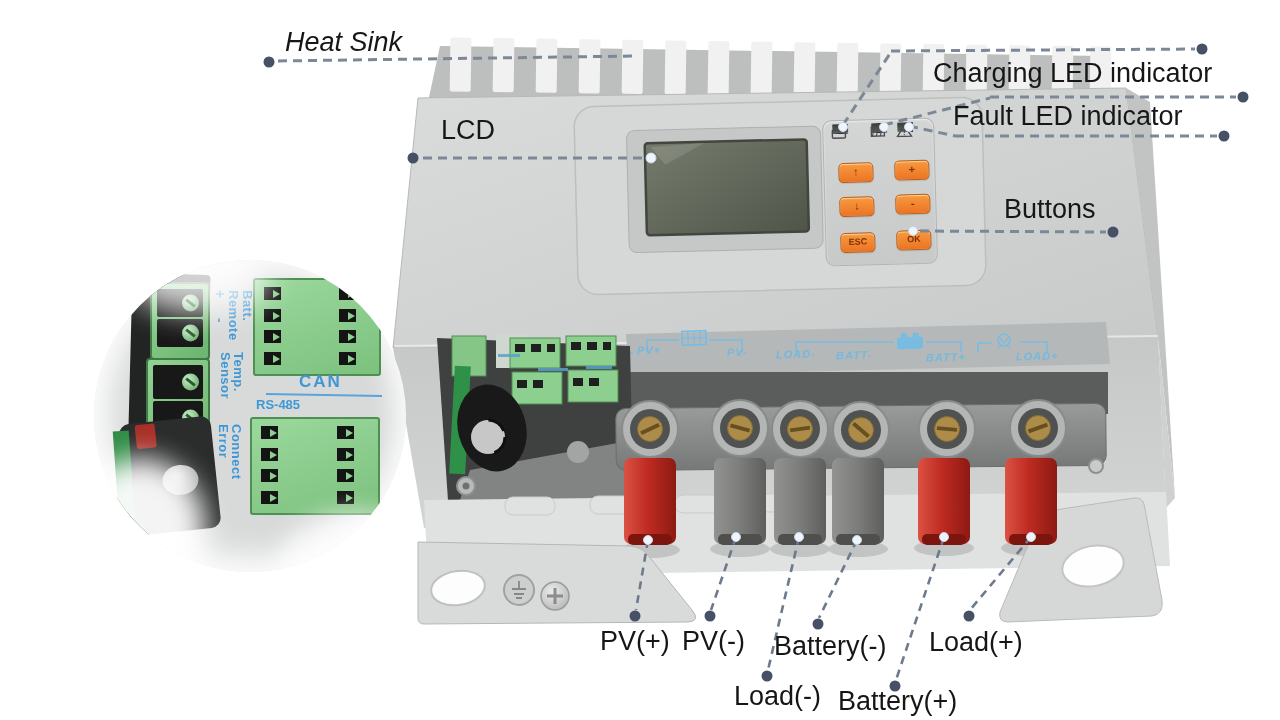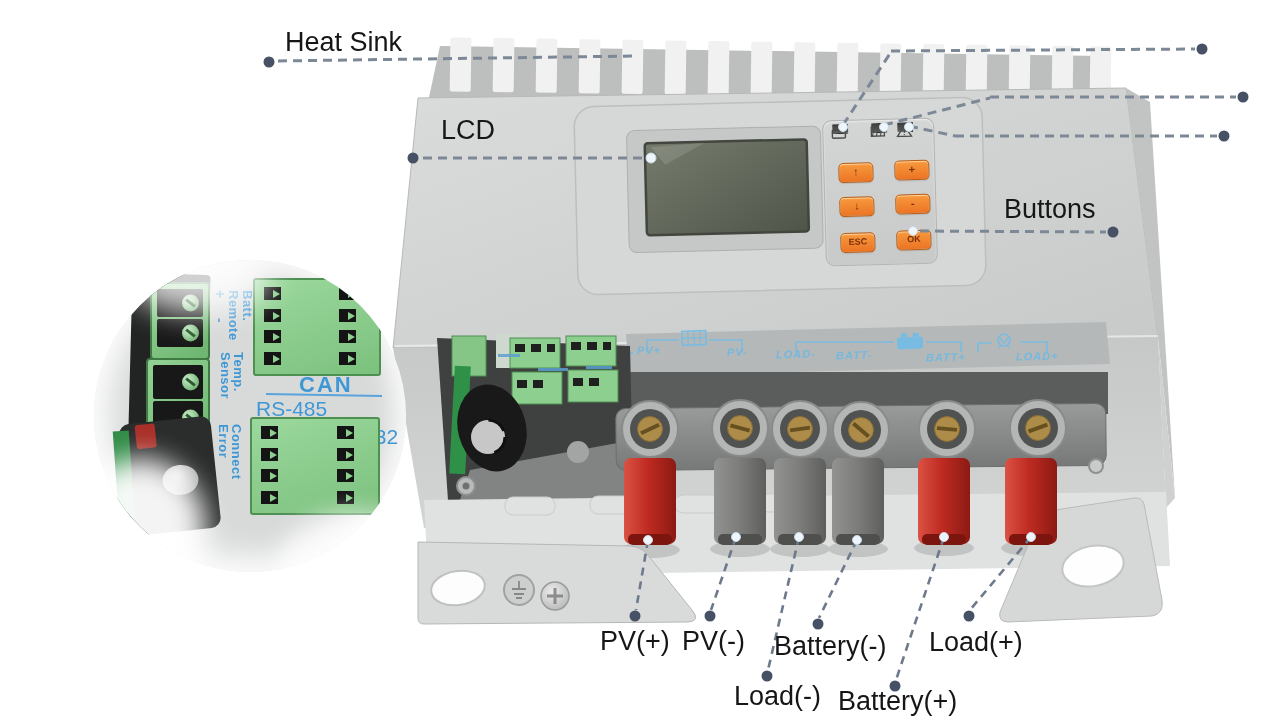--- a/index.html
+++ b/index.html
@@ -45,23 +45,23 @@
   .vtext{writing-mode:vertical-rl;color:#3f97d6;font-weight:bold;font-size:13px;
          line-height:1.05;letter-spacing:.5px;}
   .vtext span{display:block;}
   .vtext .pol{font-size:14px;letter-spacing:8px;}
   .tblock{background:linear-gradient(160deg,#9bd89d,#7cc17e);border:2px solid #4e8f52;
           border-radius:3px;display:grid;grid-template-columns:1fr 1fr;
           column-gap:44px;row-gap:6px;padding:7px 9px;}
   .tcell{width:17px;height:13px;background:#131413;position:relative;}
   .tcell::after{content:"";position:absolute;right:1px;top:3px;border-left:7px solid #8ccf8e;
                 border-top:4px solid transparent;border-bottom:4px solid transparent;}
-  .ins-can{color:#3f97d6;font-weight:bold;font-size:22px;letter-spacing:2px;}
+  .ins-can{color:#3f97d6;font-weight:bold;font-size:17px;letter-spacing:2px;}
   .ins-rule{background:#5aa3dc;transform:rotate(1deg);}
-  .ins-rs{color:#3f97d6;font-weight:normal;font-size:21px;}
+  .ins-rs{color:#3f97d6;font-weight:bold;font-size:13px;}
   .ins-batt-holder{left:30px;top:160px;width:92px;height:112px;background:#2b2d2c;
                    border-radius:10px;transform:rotate(-6deg);}
   .ins-batt-holder .red{position:absolute;left:16px;top:2px;width:20px;height:24px;
                         background:#a83028;border-radius:3px;}
   .ins-batt-holder .coin{position:absolute;left:38px;top:46px;width:36px;height:30px;
                          border-radius:50%;background:radial-gradient(circle at 40% 35%,#e6e6e6,#949694);}
   .ins-batt-holder .pcb{position:absolute;left:-8px;top:6px;width:16px;height:98px;
                         background:#2f8c45;transform:rotate(2deg);}
   .blob{border-radius:50%;background:#fff;}
   .b1{left:-20px;top:198px;width:132px;height:142px;filter:blur(14px);opacity:.95;}
@@ -467,22 +467,24 @@
       <circle cx="913" cy="231" r="4.5"></circle>
       <circle cx="648" cy="540" r="4.5"></circle>
       <circle cx="736" cy="537" r="4.5"></circle>
       <circle cx="799" cy="537" r="4.5"></circle>
       <circle cx="857" cy="540" r="4.5"></circle>
       <circle cx="944" cy="537" r="4.5"></circle>
       <circle cx="1031" cy="537" r="4.5"></circle>
     </g>
   </svg>
 
-  <div class="callout" style="left:285px;top:27px;">Heat Sink</div>
+  <div class="callout" style="left:285px;top:27px;font-style:italic;">Heat Sink</div>
   <div class="callout" style="left:441px;top:115px;">LCD</div>
+  <div class="callout" style="left:933px;top:58px;">Charging LED indicator</div>
+  <div class="callout" style="left:953px;top:101px;">Fault LED indicator</div>
   <div class="callout" style="left:960px;top:194px;margin-left:44px;">Buttons</div>
 
   <div class="callout" style="left:600px;top:626px;">PV(+)</div>
   <div class="callout" style="left:682px;top:626px;">PV(-)</div>
   <div class="callout" style="left:774px;top:631px;">Battery(-)</div>
   <div class="callout" style="left:929px;top:627px;">Load(+)</div>
   <div class="callout" style="left:734px;top:681px;">Load(-)</div>
   <div class="callout" style="left:838px;top:686px;">Battery(+)</div>
 
 </div>

